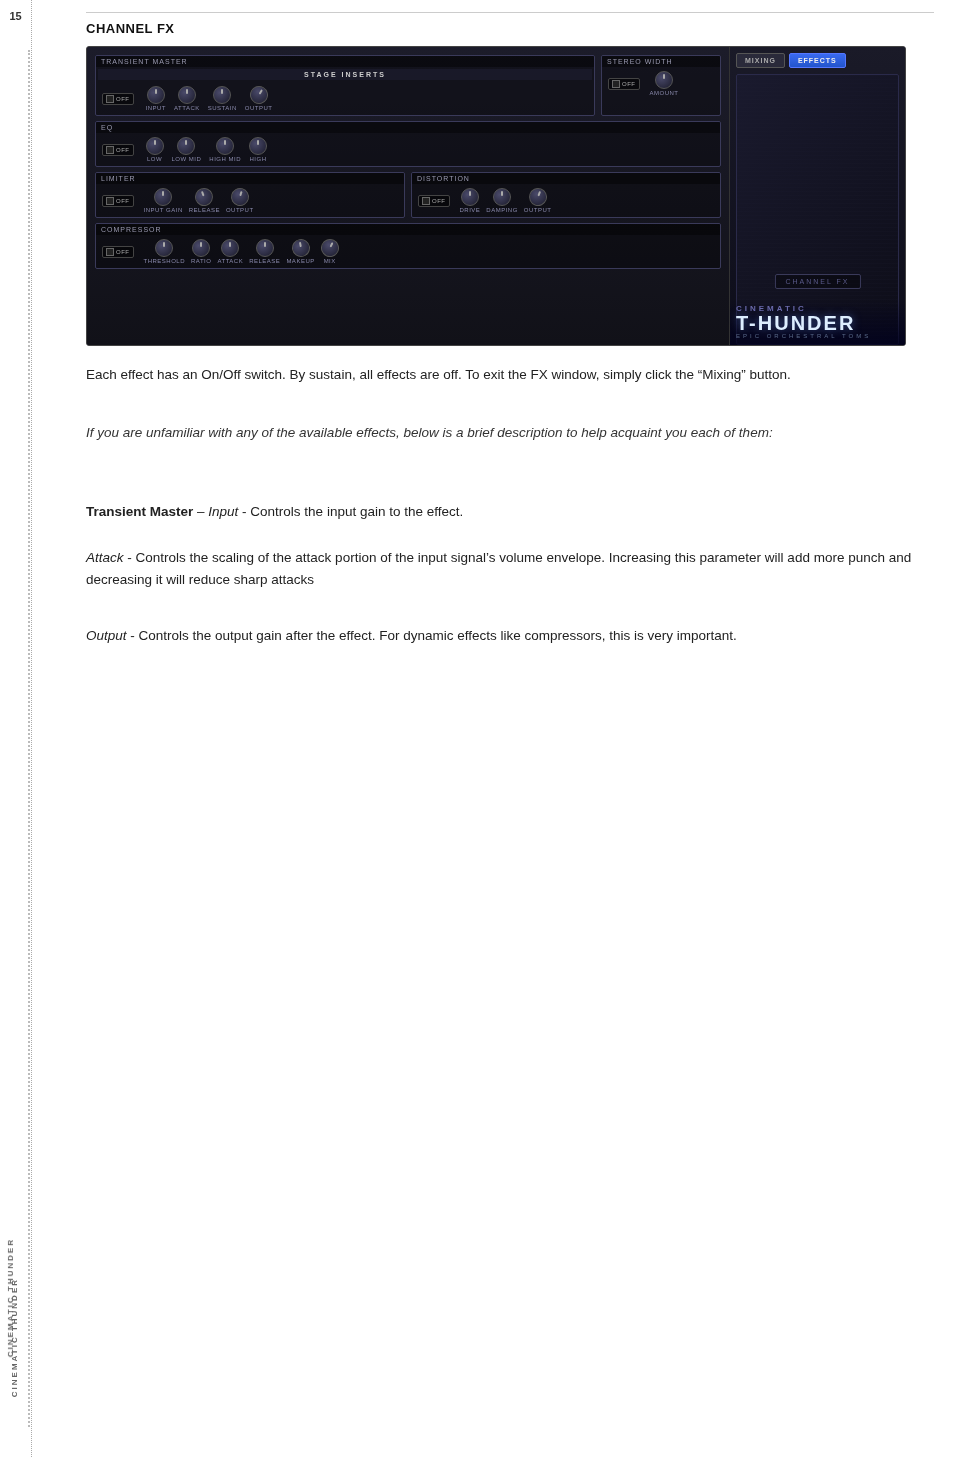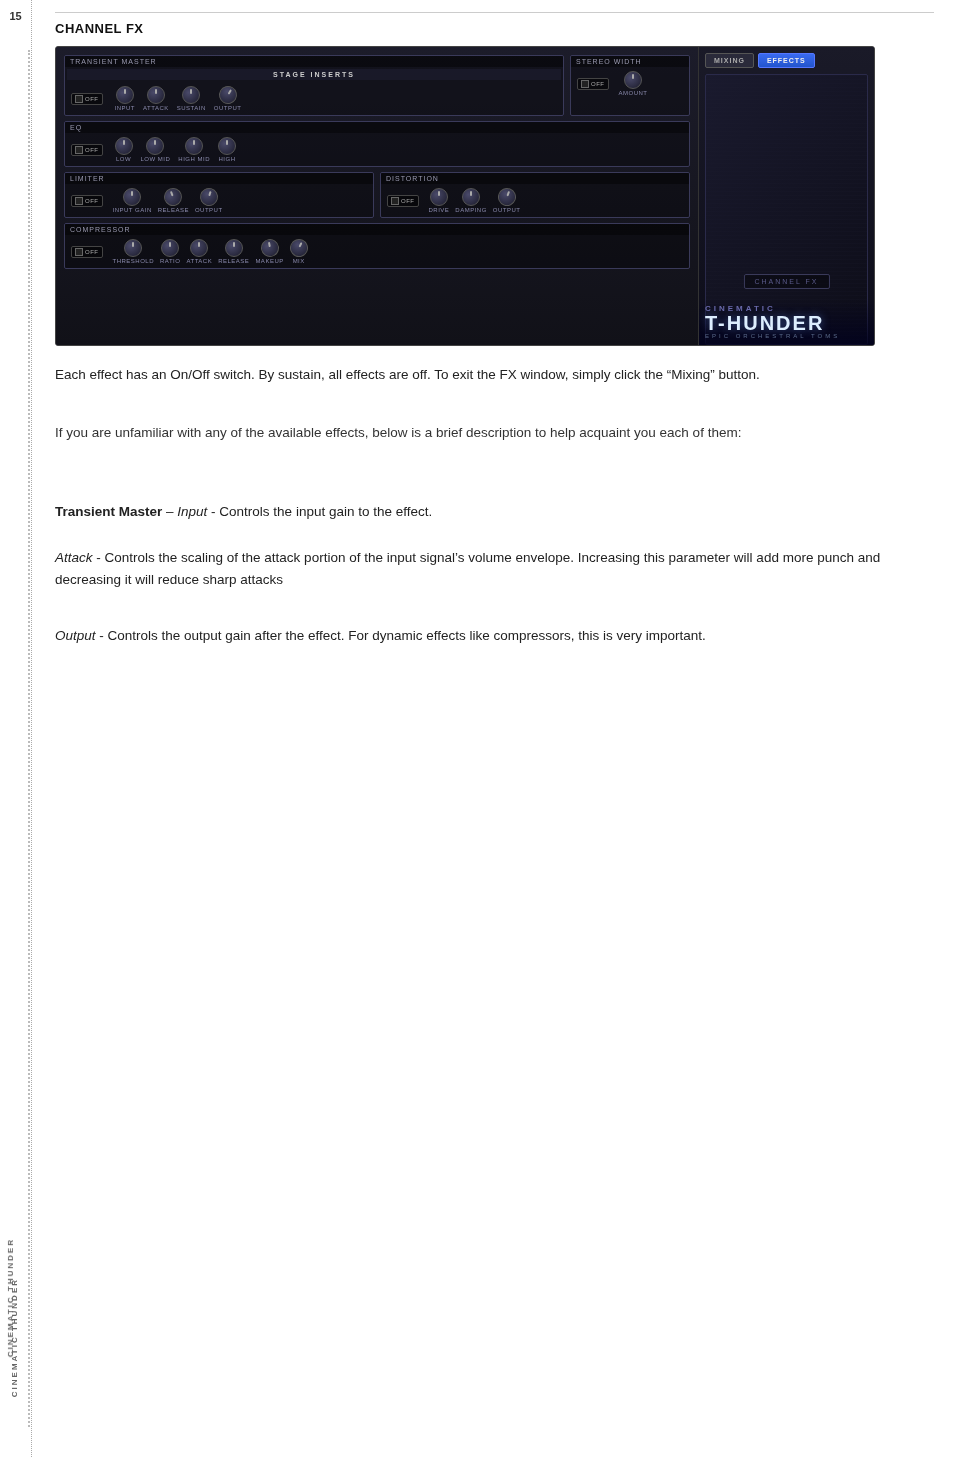--- a/index.html
+++ b/index.html
@@ -46,21 +46,21 @@
       position: absolute;
       left: 28px;
       top: 50px;
       bottom: 30px;
       width: 3px;
       border-left: 2px dotted #bbb;
     }
 
     
     .main-content {
-      margin-left: 55px;
+      margin-left: 86px;
       margin-right: 20px;
       padding-top: 12px;
     }
 
     .section-title {
       font-size: 13px;
       font-weight: bold;
       color: #111;
       letter-spacing: 0.5px;
       margin-bottom: 10px;
@@ -243,20 +243,21 @@
 
     .text-body {
       font-size: 13.5px;
       color: #222;
       line-height: 1.65;
     }
 
     .text-italic {
       font-size: 13.5px;
       color: #333;
+      font-style: italic;
       line-height: 1.65;
     }
 
     .param-block {
       margin-bottom: 14px;
     }
 
     .param-line {
       font-size: 13.5px;
       color: #222;

